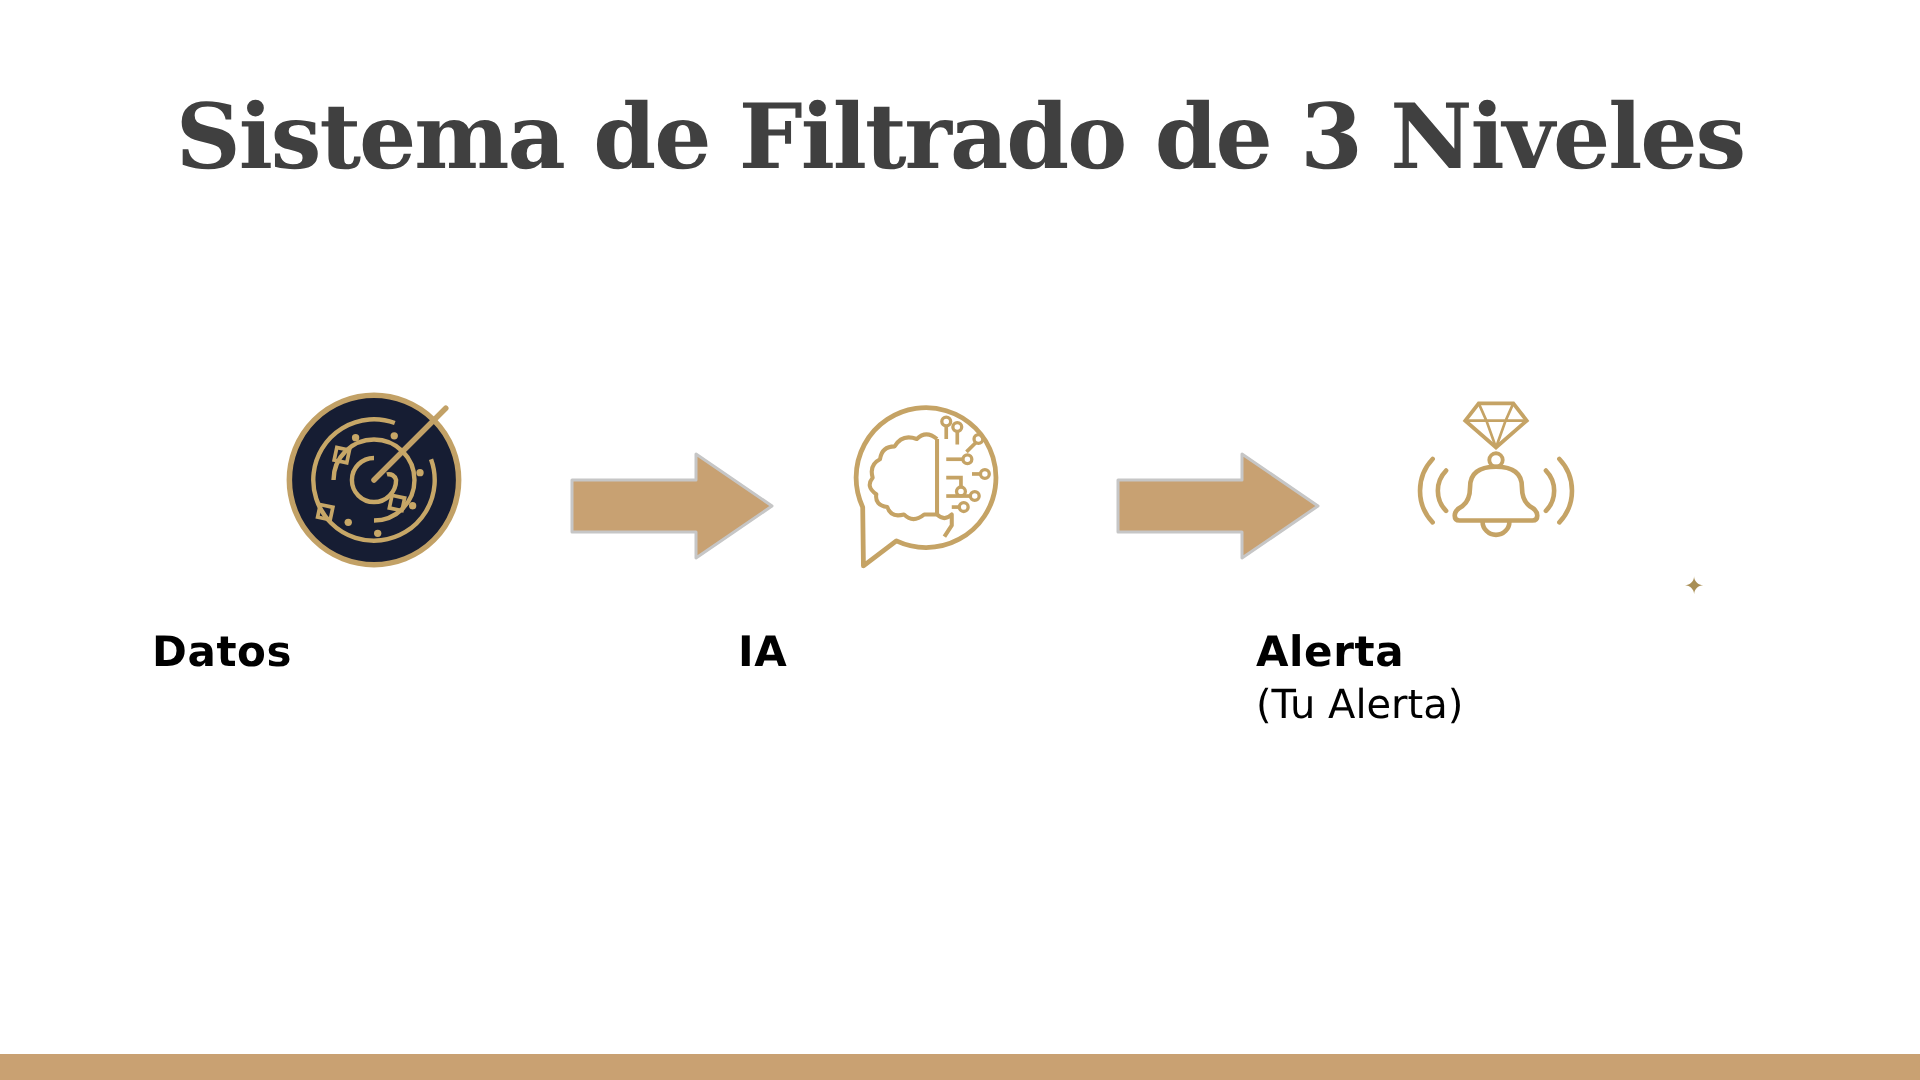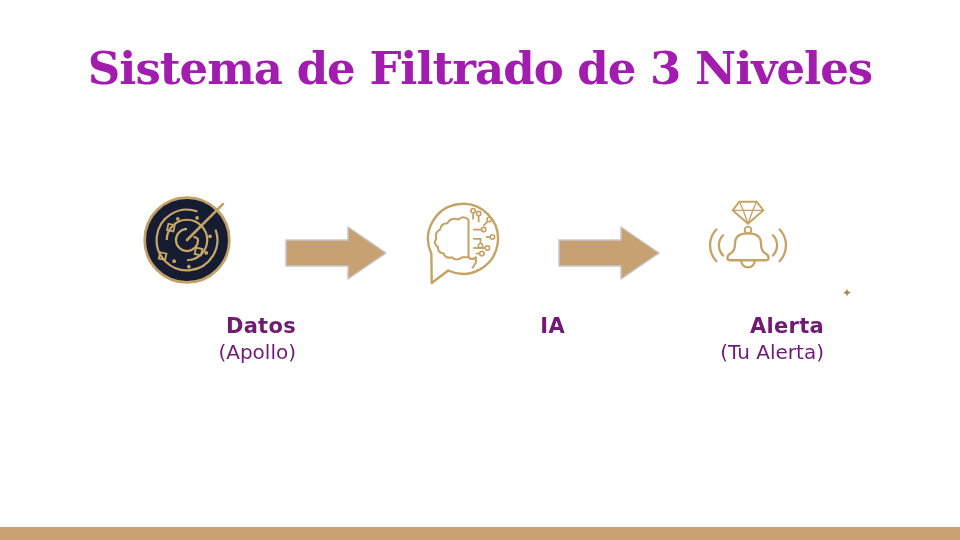--- a/index.html
+++ b/index.html
@@ -13,57 +13,57 @@
   .slide { position: absolute; inset: 0; width: 960px; height: 540px; }
 
   .title {
     position: absolute;
     top: 34px; left: 0; width: 960px;
     text-align: center;
     font-family: "DejaVu Serif", "Liberation Serif", serif;
     font-weight: 700;
     font-size: 45px;
     letter-spacing: -1px;
-    color: #a21caf;
+    color: #404040;
     line-height: 70px;
     white-space: nowrap;
   }
 
   .icon-box { position: absolute; }
   .icon-box svg { display: block; width: 100%; height: 100%; }
 
   .icon-radar  { left: 141px; top: 194px; width: 92px;  height: 92px; }
   .icon-chat   { left: 417px; top: 195px; width: 92px;  height: 95px; }
   .icon-bell   { left: 695px; top: 194px; width: 106px; height: 96px; }
 
   .arrow { position: absolute; width: 103px; height: 56px; }
   .arrow-1 { left: 285px; top: 225px; }
   .arrow-2 { left: 558px; top: 225px; }
 
   .step-label {
     position: absolute;
     width: 220px;
     top: 313px;
-    text-align: right;
-    color: #701a75;
+    text-align: left;
+    color: #000000;
   }
   .step-label .main {
     font-weight: 700;
     font-size: 21px;
     line-height: 26px;
     letter-spacing: 0.3px;
   }
   .step-label .sub {
     font-weight: 400;
     font-size: 20px;
     line-height: 27px;
   }
   .label-datos  { left: 76px;  }
-  .label-ia     { left: 345px; }
-  .label-alerta { left: 604px; }
+  .label-ia     { left: 369px; }
+  .label-alerta { left: 628px; }
 
   .sparkle {
     position: absolute;
     left: 842px; top: 286px;
     font-size: 12px;
     color: #A98F55;
     line-height: 14px;
   }
 
   .footer-bar {
@@ -144,21 +144,20 @@
       <path d="M 48 69.5 A 7 7 0 0 0 62 69.5" stroke="#C5A365" stroke-width="2.4"></path>
       <path d="M 22 37 A 24 24 0 0 0 22 70" stroke="#C5A365" stroke-width="2.4" stroke-linecap="round"></path>
       <path d="M 29 43 A 15 15 0 0 0 29 64" stroke="#C5A365" stroke-width="2.4" stroke-linecap="round"></path>
       <path d="M 88 37 A 24 24 0 0 1 88 70" stroke="#C5A365" stroke-width="2.4" stroke-linecap="round"></path>
       <path d="M 81 43 A 15 15 0 0 1 81 64" stroke="#C5A365" stroke-width="2.4" stroke-linecap="round"></path>
     </svg>
   </div>
 
   <div class="step-label label-datos">
     <div class="main">Datos</div>
-    <div class="sub">(Apollo)</div>
   </div>
   <div class="step-label label-ia">
     <div class="main">IA</div>
   </div>
   <div class="step-label label-alerta">
     <div class="main">Alerta</div>
     <div class="sub">(Tu Alerta)</div>
   </div>
 
   <div class="sparkle">✦</div>

